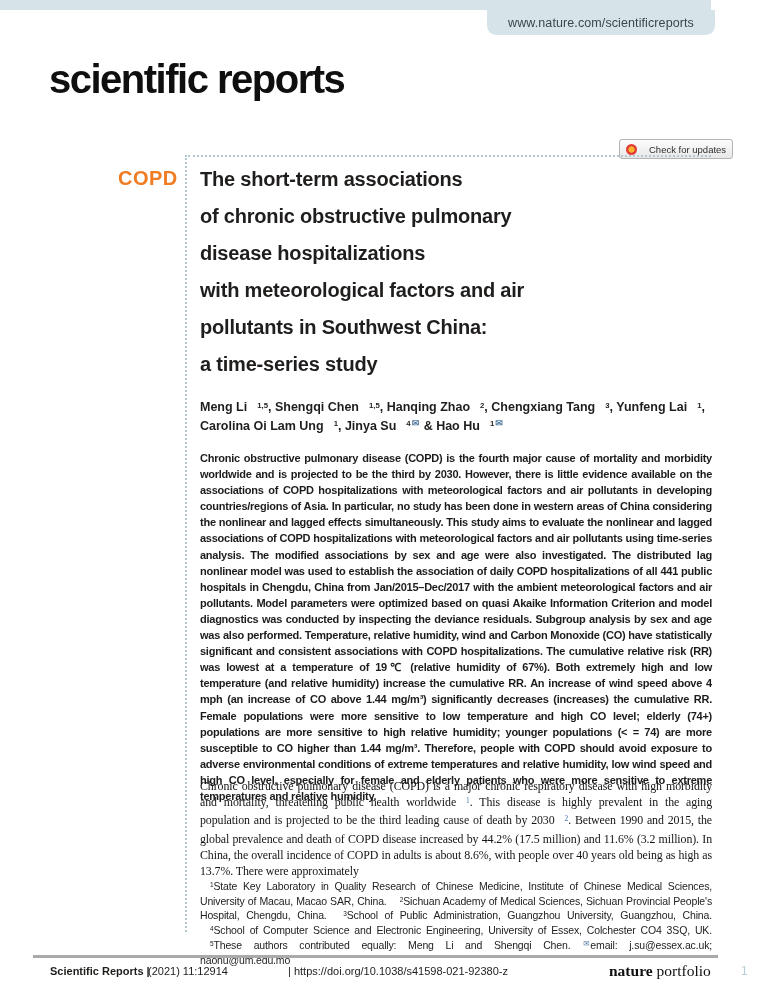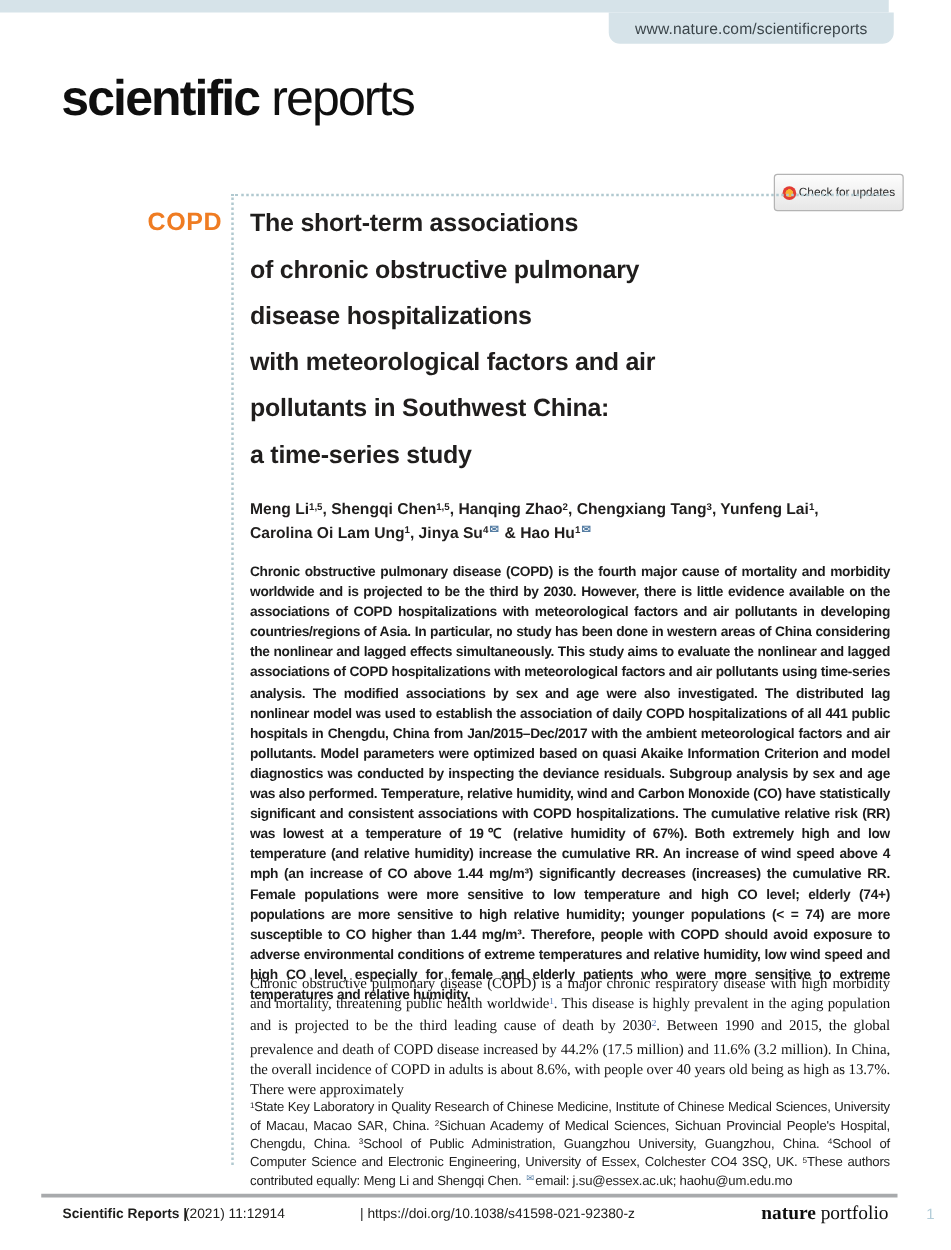--- a/index.html
+++ b/index.html
@@ -14,25 +14,25 @@
   
   .top-band { position:absolute; left:0; top:0; width:711px; height:10px; background:#d6e3e9; }
   .url-tab {
     position:absolute; left:487px; top:10px; width:228px; height:25px;
     background:#d6e3e9; border-radius:0 0 9px 9px;
     display:flex; align-items:center; justify-content:center;
     font-size:12.5px; color:#3c464b; letter-spacing:0.1px;
   }
   .logo { position:absolute; left:49px; top:57px; font-size:40px; letter-spacing:-1.5px; color:#0f0f0f; }
   .logo .b { font-weight:700; }
-  .logo .r { font-weight:400; }
+  .logo .r { font-weight:700; }
   
   .check-badge {
-    position:absolute; left:619px; top:139px; height:30px;
-    display:flex; align-items:center; gap:2px; padding:0 6px;
+    position:absolute; left:619px; top:139px; height:20px;
+    display:flex; align-items:center; gap:12px; padding:0 6px;
     border:1px solid #b4b4b4; border-radius:3px;
     background:linear-gradient(#fdfdfd,#e7e7e7);
     font-size:9.5px; color:#2e2e2e; cursor:pointer;
   }
   .crossref-dot {
     width:11px; height:11px; border-radius:50%;
     background:radial-gradient(circle at 50% 50%, #f9b32f 0 38%, #e23d35 42% 100%);
     flex:0 0 auto;
   }
   
@@ -55,21 +55,21 @@
     position:absolute; left:200px; top:778px; width:512px;
     font-family:"Liberation Serif", serif;
     font-size:11.9px; line-height:16.2px; letter-spacing:-0.1px;
     text-align:justify; color:#141414;
   }
   .footnotes {
     position:absolute; left:200px; top:880px; width:512px;
     font-size:10.5px; line-height:13.7px; letter-spacing:-0.15px;
     text-align:justify; color:#222;
   }
-  .sup { font-size:0.62em; position:relative; top:-0.45em; }
+  .sup { font-size:0.62em; position:relative; top:-0.45em;padding-left:10px; }
   .link { color:#4b6fae; cursor:pointer; }
   .env { color:#557da3; font-size:0.72em; position:relative; top:-0.4em; padding:0 1px; }
   
   .footer-rule { position:absolute; left:33px; top:955px; width:685px; height:3px; background:#a8aaac; }
   .foot-journal { position:absolute; left:50px; top:965px; font-size:11px; font-weight:700; color:#1d1d1b; }
   .foot-citation { position:absolute; left:148px; top:965px; font-size:11px; color:#1d1d1b; }
   .foot-doi { position:absolute; left:288px; top:965px; font-size:11px; color:#1d1d1b; cursor:pointer; }
   .brand { position:absolute; left:609px; top:962px; font-family:"Liberation Serif", serif; font-size:15.5px; color:#0f0f0f; }
   .brand .b { font-weight:700; }
   .page-num { position:absolute; left:741px; top:964px; font-size:12px; color:#b3cdd9; }

